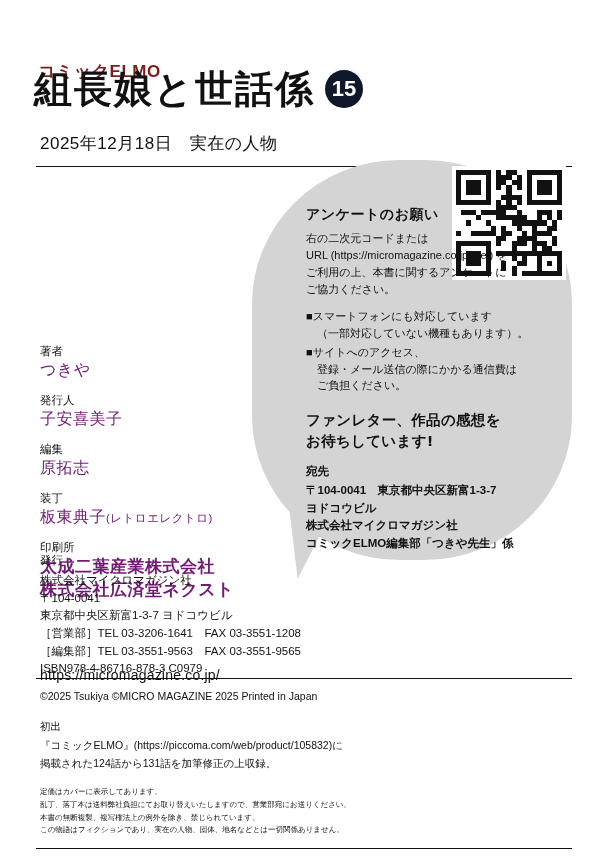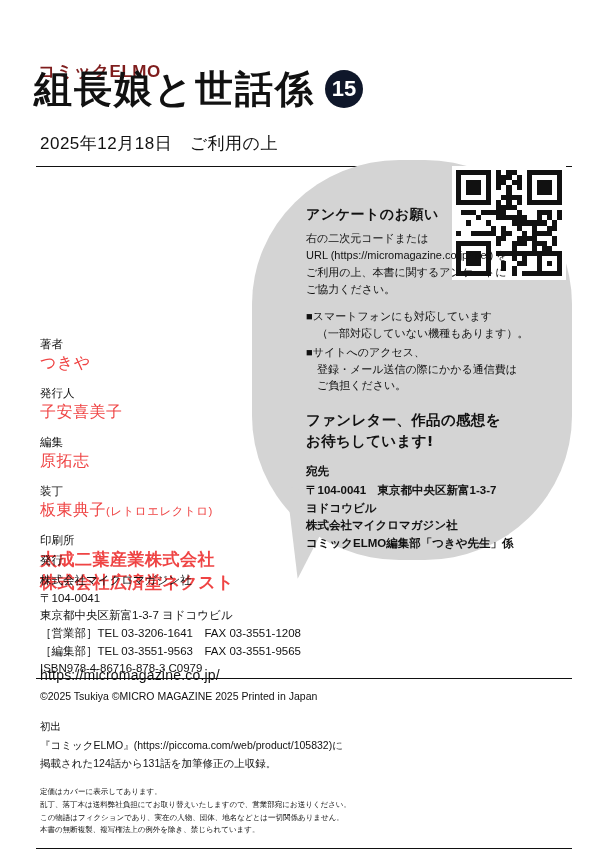--- a/index.html
+++ b/index.html
@@ -170,32 +170,32 @@
     font-size: 11.5px;
     line-height: 1.55;
     margin: 0;
     font-weight: bold;
   }
 
   
   .colophon {
     position: absolute;
     left: 40px;
-    top: 337px;
+    top: 344px;
     width: 230px;
   }
   .cred-label {
     font-size: 11.5px;
     color: #111;
     margin-top: 12px;
   }
   .cred-label:first-child { margin-top: 0; }
   .cred-value {
     font-size: 16px;
-    color: #ef4444;
+    color: #701a75;
     margin-top: 1px;
     letter-spacing: 0.5px;
   }
   .cred-value.big {
     font-size: 17px;
     font-weight: bold;
     line-height: 1.35;
   }
   .cred-value .small {
     font-size: 11.5px;
@@ -281,21 +281,21 @@
 
 <div class="page">
 
   <div class="brand">コミックELMO</div>
 
   <div class="title-row">
     <div class="title-main">組長娘と世話係</div>
     <div class="volume-badge">15</div>
   </div>
 
-  <div class="pubdate">2025年12月18日　ご利用の上</div>
+  <div class="pubdate">2025年12月18日　実在の人物</div>
 
   <div class="rule-top"></div>
 
   <div class="bubble"></div>
   <div class="bubble-tail"></div>
 
   <div class="qr">
     <div class="qr-grid">
         <i class="on"></i>
         <i class="on"></i>
@@ -806,19 +806,19 @@
 
   <div class="firstpub">
     <div class="lbl">初出</div>
     <div style="white-space:pre-line;">『コミックELMO』(https://piccoma.com/web/product/105832)に
 掲載された124話から131話を加筆修正の上収録。</div>
   </div>
 
   <div class="notes">
     <div>定価はカバーに表示してあります。</div>
     <div>乱丁、落丁本は送料弊社負担にてお取り替えいたしますので、営業部宛にお送りください。</div>
+    <div>本書の無断複製、複写権法上の例外を除き、禁じられています。</div>
     <div>この物語はフィクションであり、実在の人物、団体、地名などとは一切関係ありません。</div>
-    <div>本書の無断複製、複写権法上の例外を除き、禁じられています。</div>
   </div>
 
   <div class="rule-bottom"></div>
 
 </div>
 
 </body></html>

